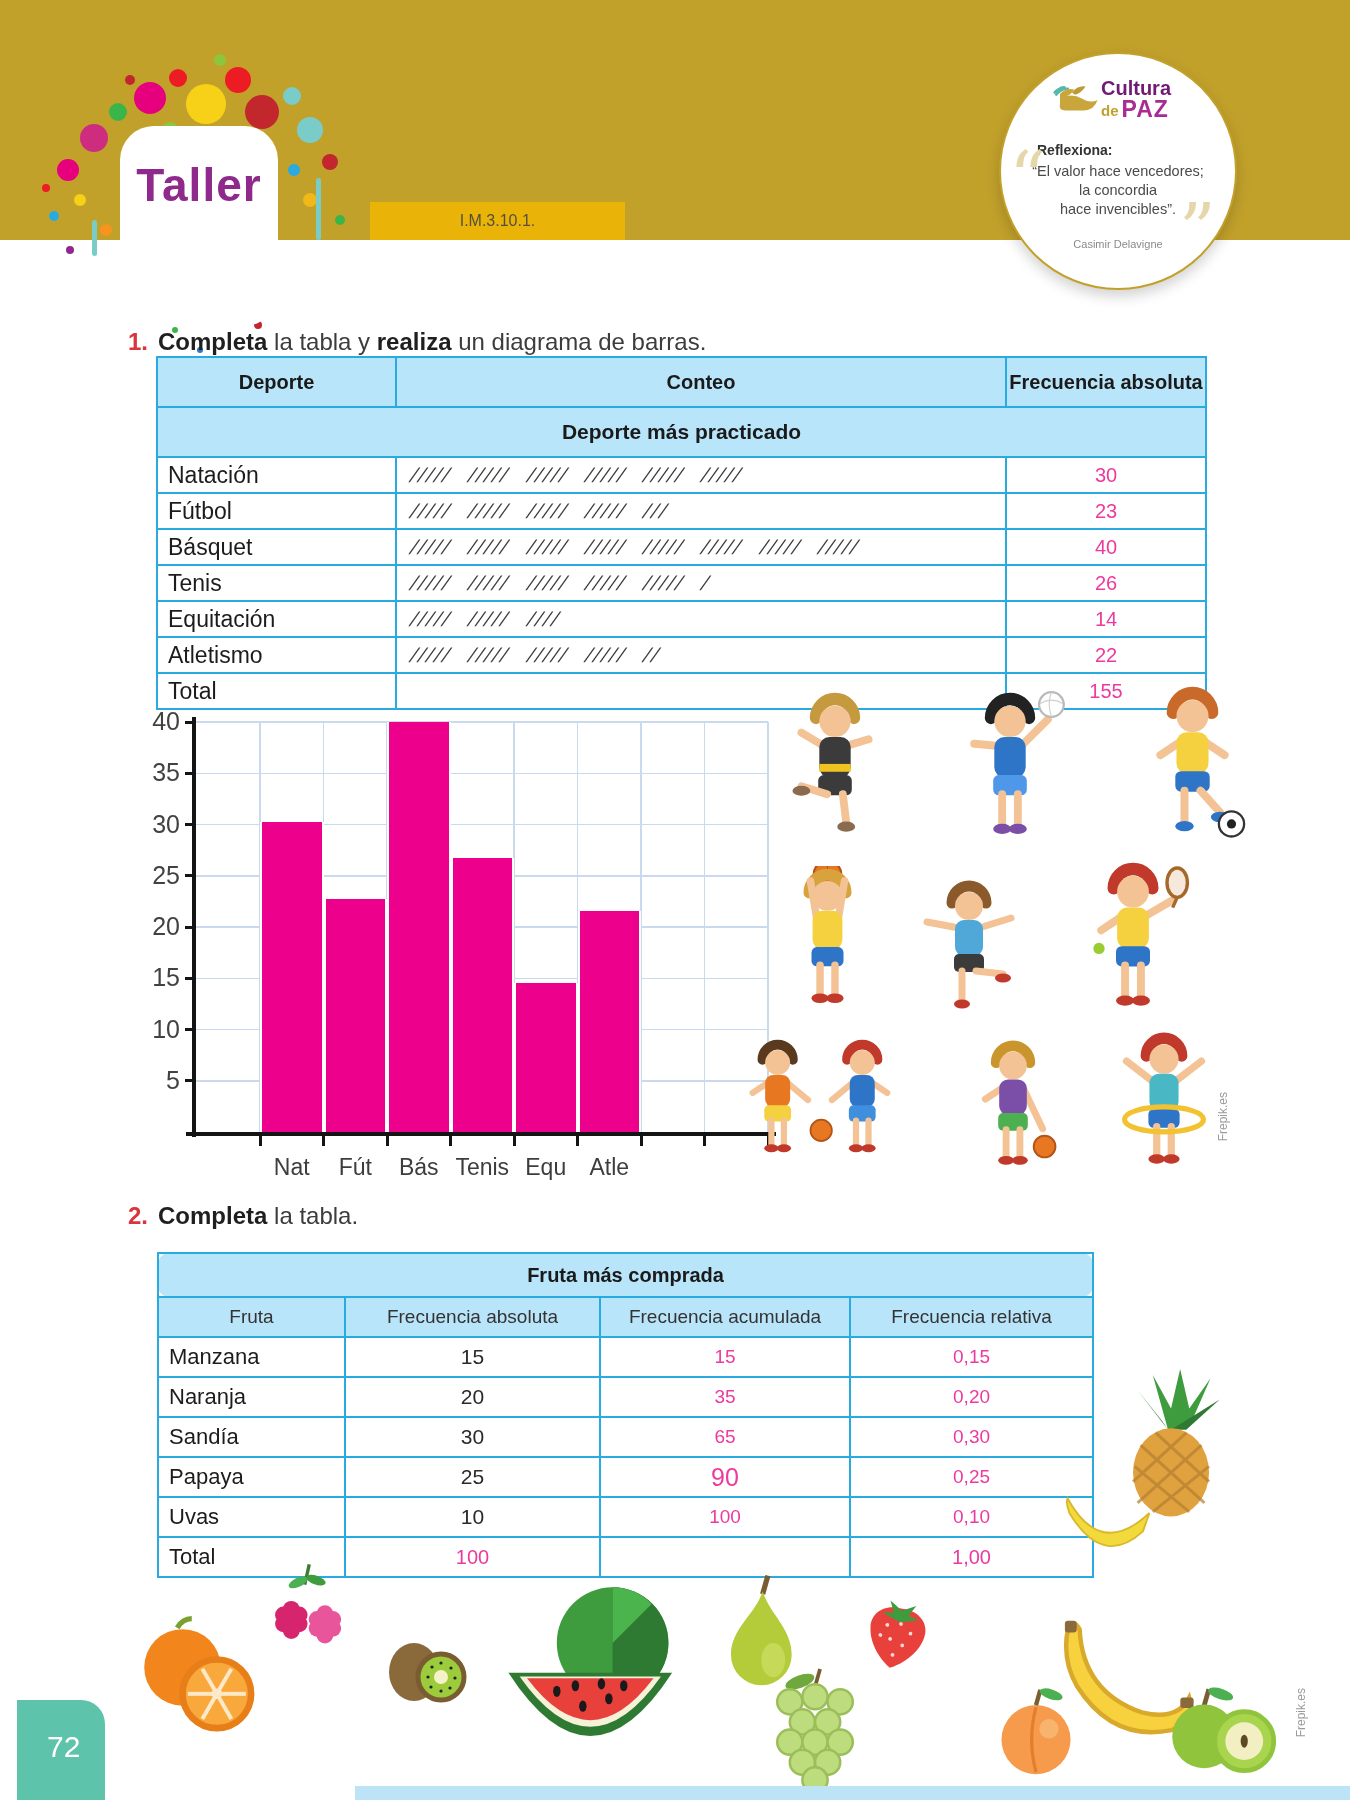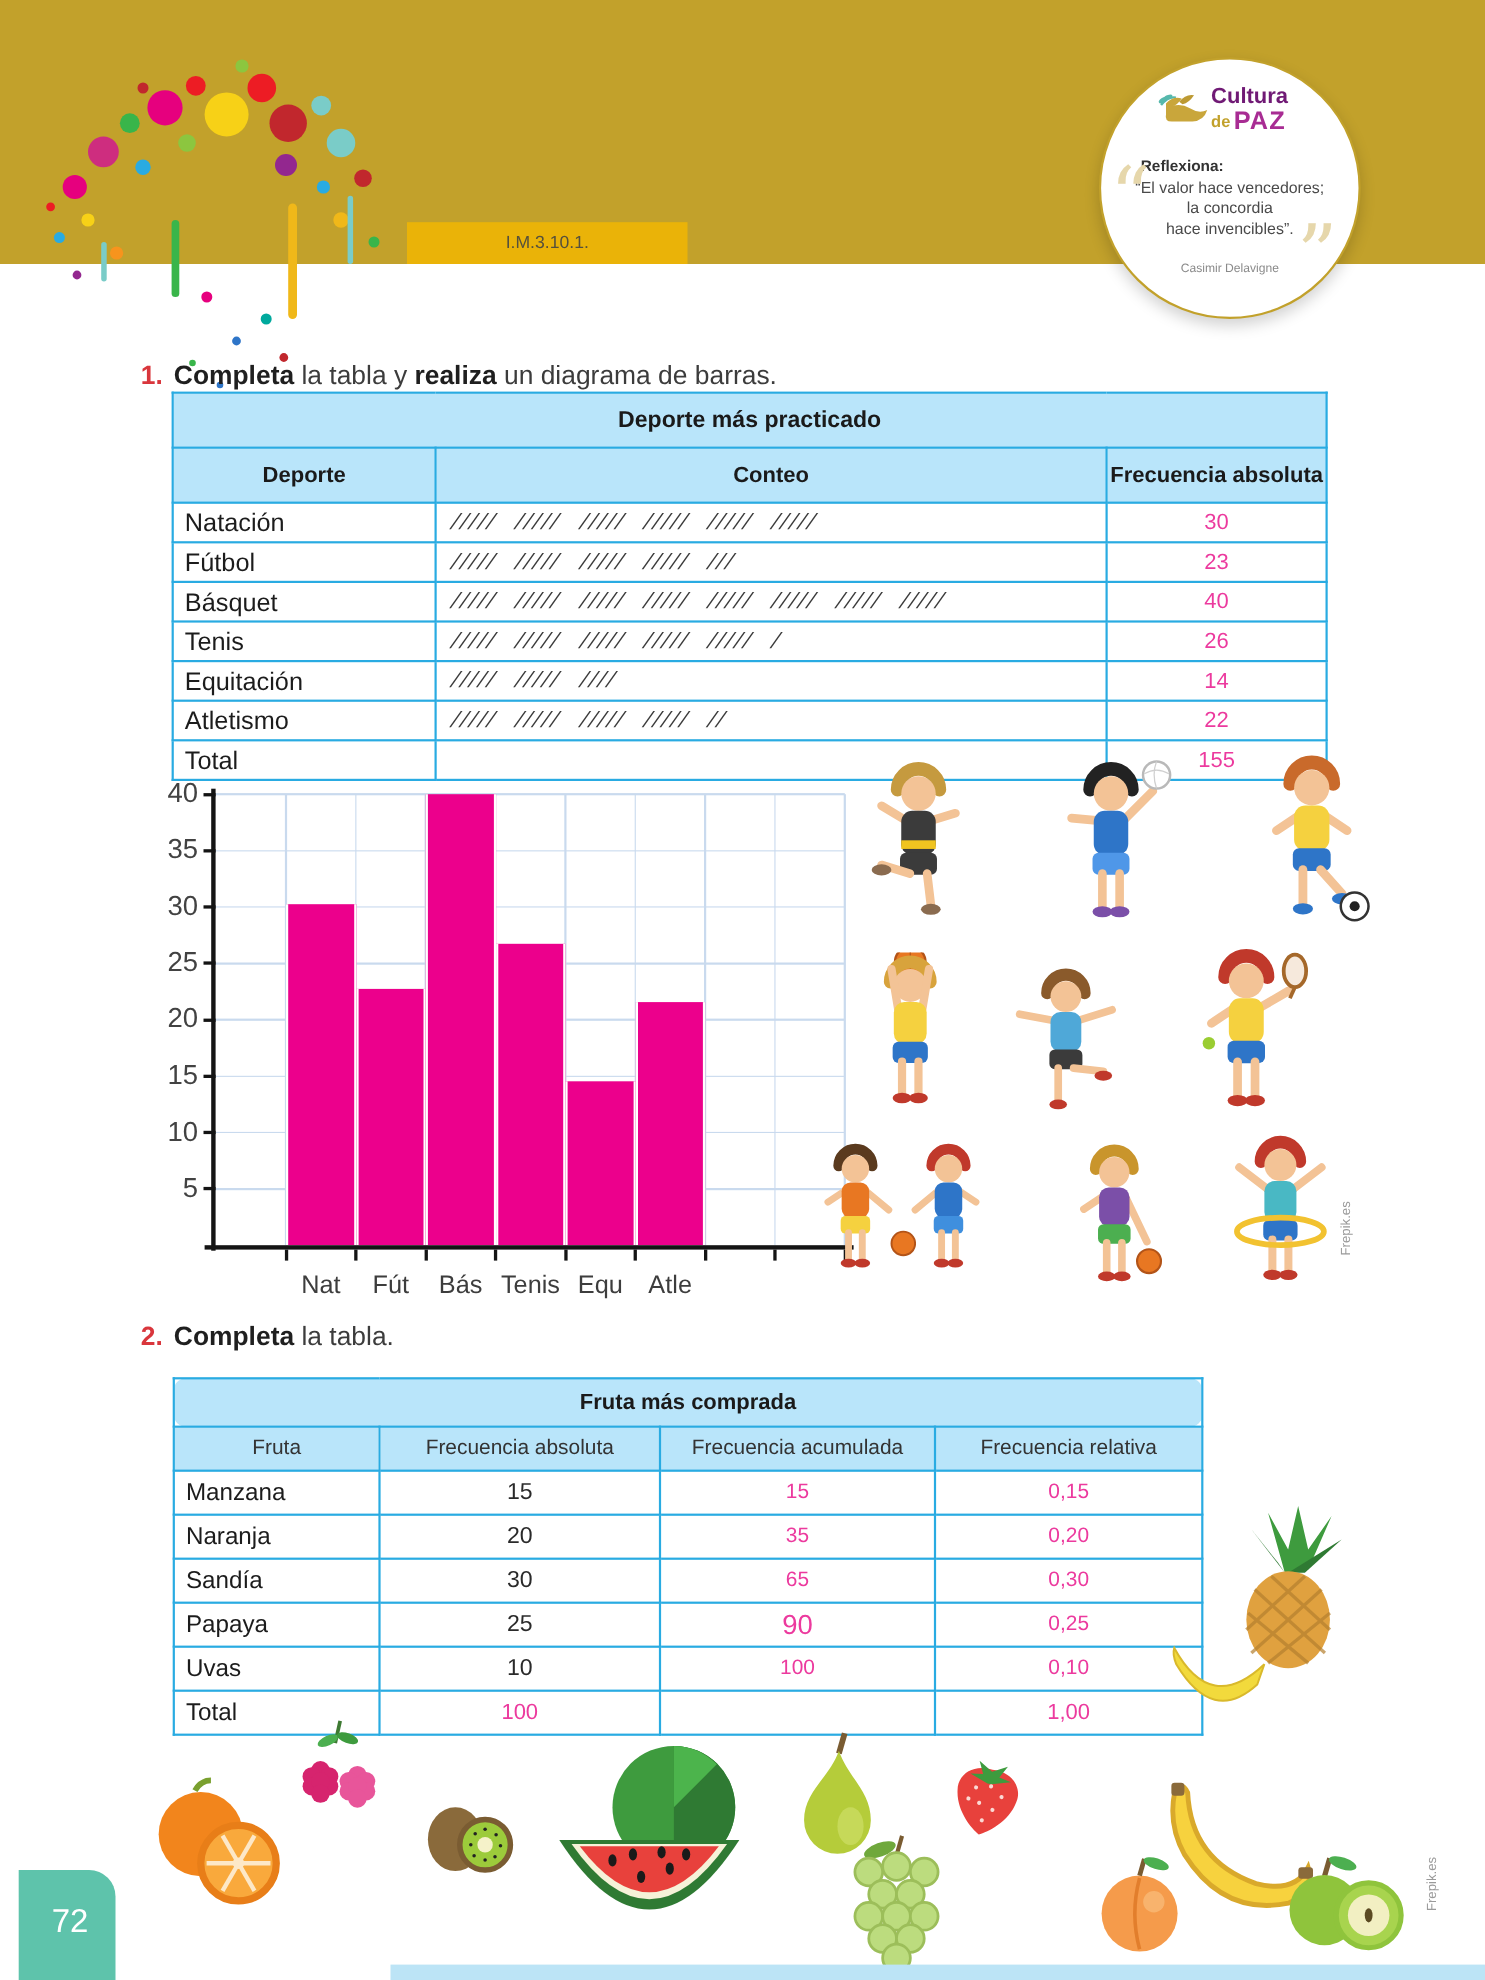--- a/index.html
+++ b/index.html
@@ -100,20 +100,23 @@
       <circle cx="165" cy="310" r="3" fill="#39B54A"></circle>
       <circle cx="232" cy="270" r="5" fill="#00A99D"></circle>
       <circle cx="248" cy="305" r="4" fill="#C1272D"></circle>
       <circle cx="190" cy="330" r="3" fill="#2E75C8"></circle>
       <rect x="146" y="180" width="7" height="70" rx="3.5" fill="#39B54A"></rect>
       <rect x="252" y="165" width="8" height="105" rx="4" fill="#F0B819"></rect>
       <rect x="82" y="200" width="5" height="36" rx="2.5" fill="#7ACCC8"></rect>
       <rect x="306" y="158" width="5" height="62" rx="2.5" fill="#7ACCC8"></rect>
     </svg>
 
+  <div class="taller-tab">
+    <div class="taller-text">Taller</div>
+  </div>
 
   <div class="code-bar">
     <span>I.M.3.10.1.</span>
   </div>
 
   <div class="badge">
     <div class="badge-logo">
       <span class="dove">
         <svg viewBox="0 0 64 44" width="48" height="36">
           <path d="M6 16 q9 -11 18 -9" stroke="#56B8AC" stroke-width="3" fill="none"></path>
@@ -148,26 +151,26 @@
 
   <div id="table1-holder">
       <table class="wt t1" style="left:156px;top:356px;width:1049px;">
         <colgroup>
           <col style="width:239px">
           <col style="width:610px">
           <col style="width:200px">
         </colgroup>
         <tbody>
           <tr>
-            <td class="titlecell" colspan="3">Deporte más practicado</td>
-          </tr>
-          <tr>
             <td class="hd">Deporte</td>
             <td class="hd">Conteo</td>
             <td class="hd">Frecuencia absoluta</td>
+          </tr>
+          <tr>
+            <td class="titlecell" colspan="3">Deporte más practicado</td>
           </tr>
           <tr>
             <td class="lbl">Natación</td>
             <td class="tally"><span class="tg">/////</span><span class="tg">/////</span><span class="tg">/////</span><span class="tg">/////</span><span class="tg">/////</span><span class="tg">/////</span></td>
             <td class="pink">30</td>
           </tr>
           <tr>
             <td class="lbl">Fútbol</td>
             <td class="tally"><span class="tg">/////</span><span class="tg">/////</span><span class="tg">/////</span><span class="tg">/////</span><span class="tg">///</span></td>
             <td class="pink">23</td>

